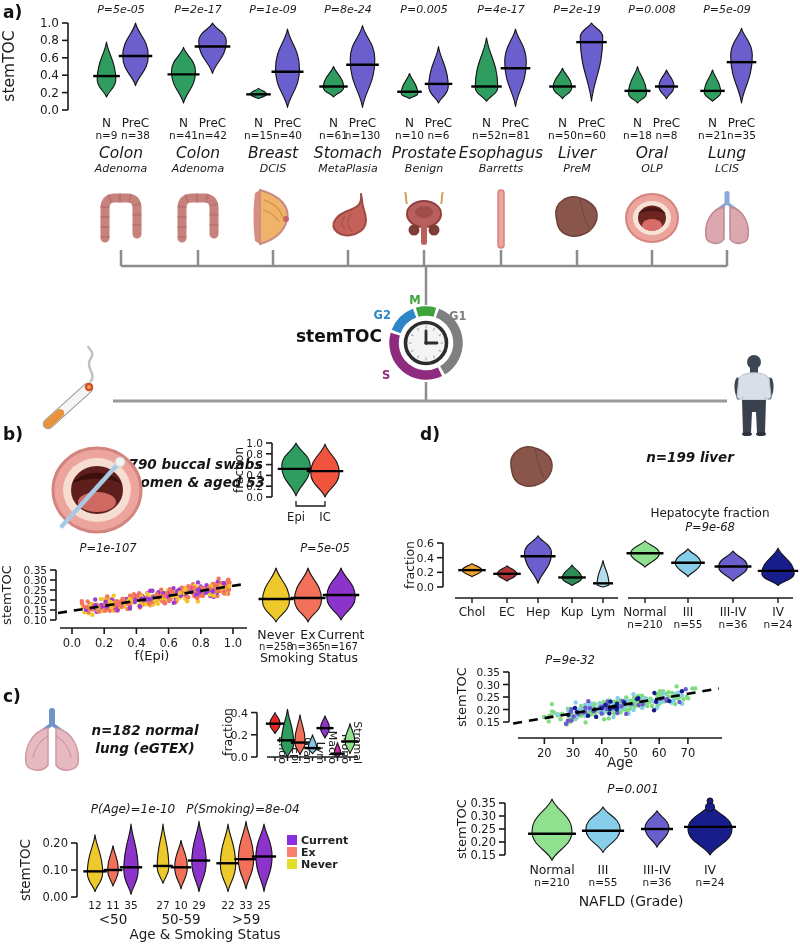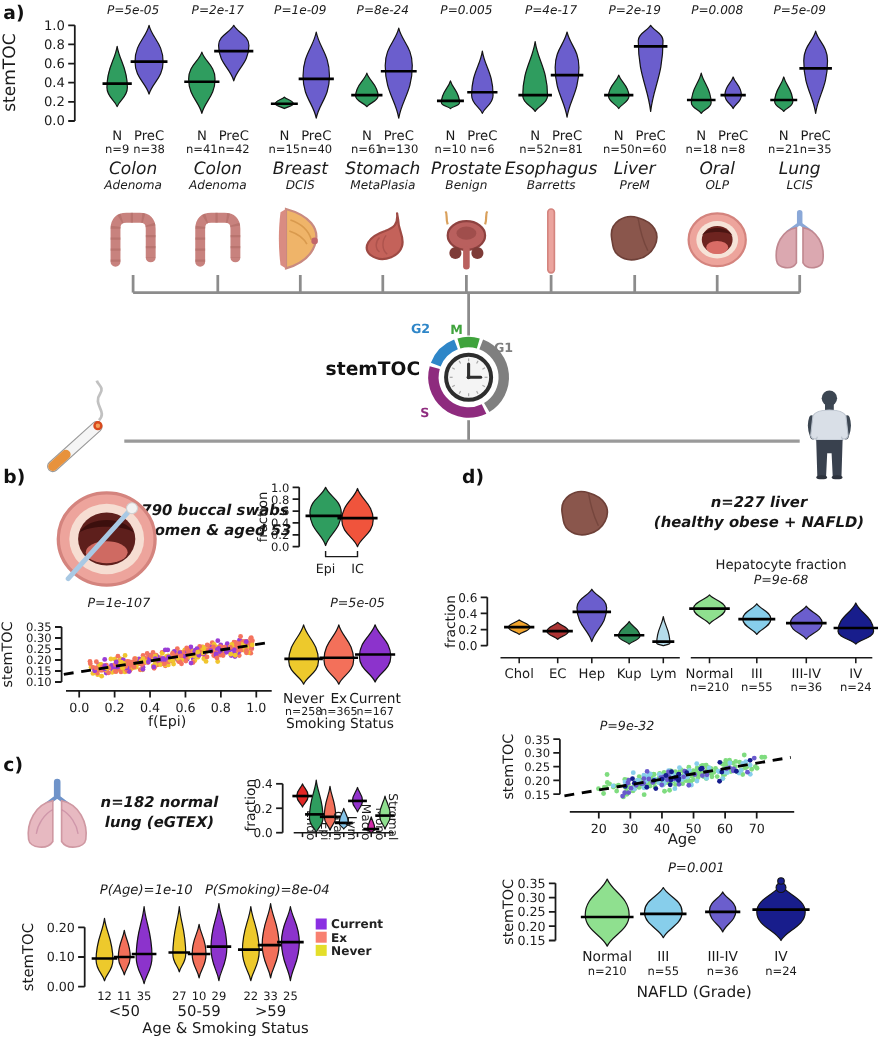--- a/index.html
+++ b/index.html
@@ -1208,34 +1208,33 @@
       <circle cx="310" cy="28.89999999999999" r="4.5" fill="#181d8c" stroke="#141414" stroke-width="1"></circle>
       <circle cx="310" cy="22.92" r="3" fill="#181d8c" stroke="#141414" stroke-width="1"></circle>
       <text x="310" y="96" font-size="12.5" text-anchor="middle" fill="#1a1a1a">IV</text>
       <text x="310" y="108" font-size="10.5" text-anchor="middle" fill="#1a1a1a">n=24</text>
       <text x="231" y="128" font-size="14" text-anchor="middle" fill="#1a1a1a">NAFLD (Grade)</text>
     </svg>
 
   <div class="abs clock-title" style="left:296px;top:326px;width:82px">stemTOC</div>
   <div class="abs phase" style="left: 406px; top: 293px; width: 18px; text-align: center; color: rgb(63, 163, 60);">M</div>
   <div class="abs phase" style="left: 449px; top: 309px; color: rgb(127, 127, 127); text-align: right;">G1</div>
-  <div class="abs phase" style="left: 371px; top: 292px; width: 20px; text-align: right; color: rgb(46, 134, 200);">G2</div>
+  <div class="abs phase" style="left: 371px; top: 308px; width: 20px; text-align: right; color: rgb(46, 134, 200);">G2</div>
   <div class="abs phase" style="left: 382px; top: 368px; color: rgb(142, 43, 126);">S</div>
 
   <div class="abs cap" style="left:100px;top:456px;width:170px">
     <div>n=790 buccal swabs</div>
     <div>all women &amp; aged 53</div>
   </div>
   <div class="abs cap" style="left:85px;top:722px;width:120px">
     <div>n=182 normal</div>
     <div>lung (eGTEX)</div>
   </div>
   <div class="abs cap" style="left:590px;top:449px;width:200px">
-    <div>n=227 liver</div>
-    <div>(healthy obese + NAFLD)</div>
+    <div>n=199 liver</div>
   </div>
 
   <div class="abs" id="smoking-legend" style="left:287px;top:835px">
     <div class="lrow">
         <span class="sw" style="background: rgb(139, 47, 226);"></span>
         <span>Current</span>
       </div>
     <div class="lrow">
         <span class="sw" style="background: rgb(248, 128, 112);"></span>
         <span>Ex</span>

